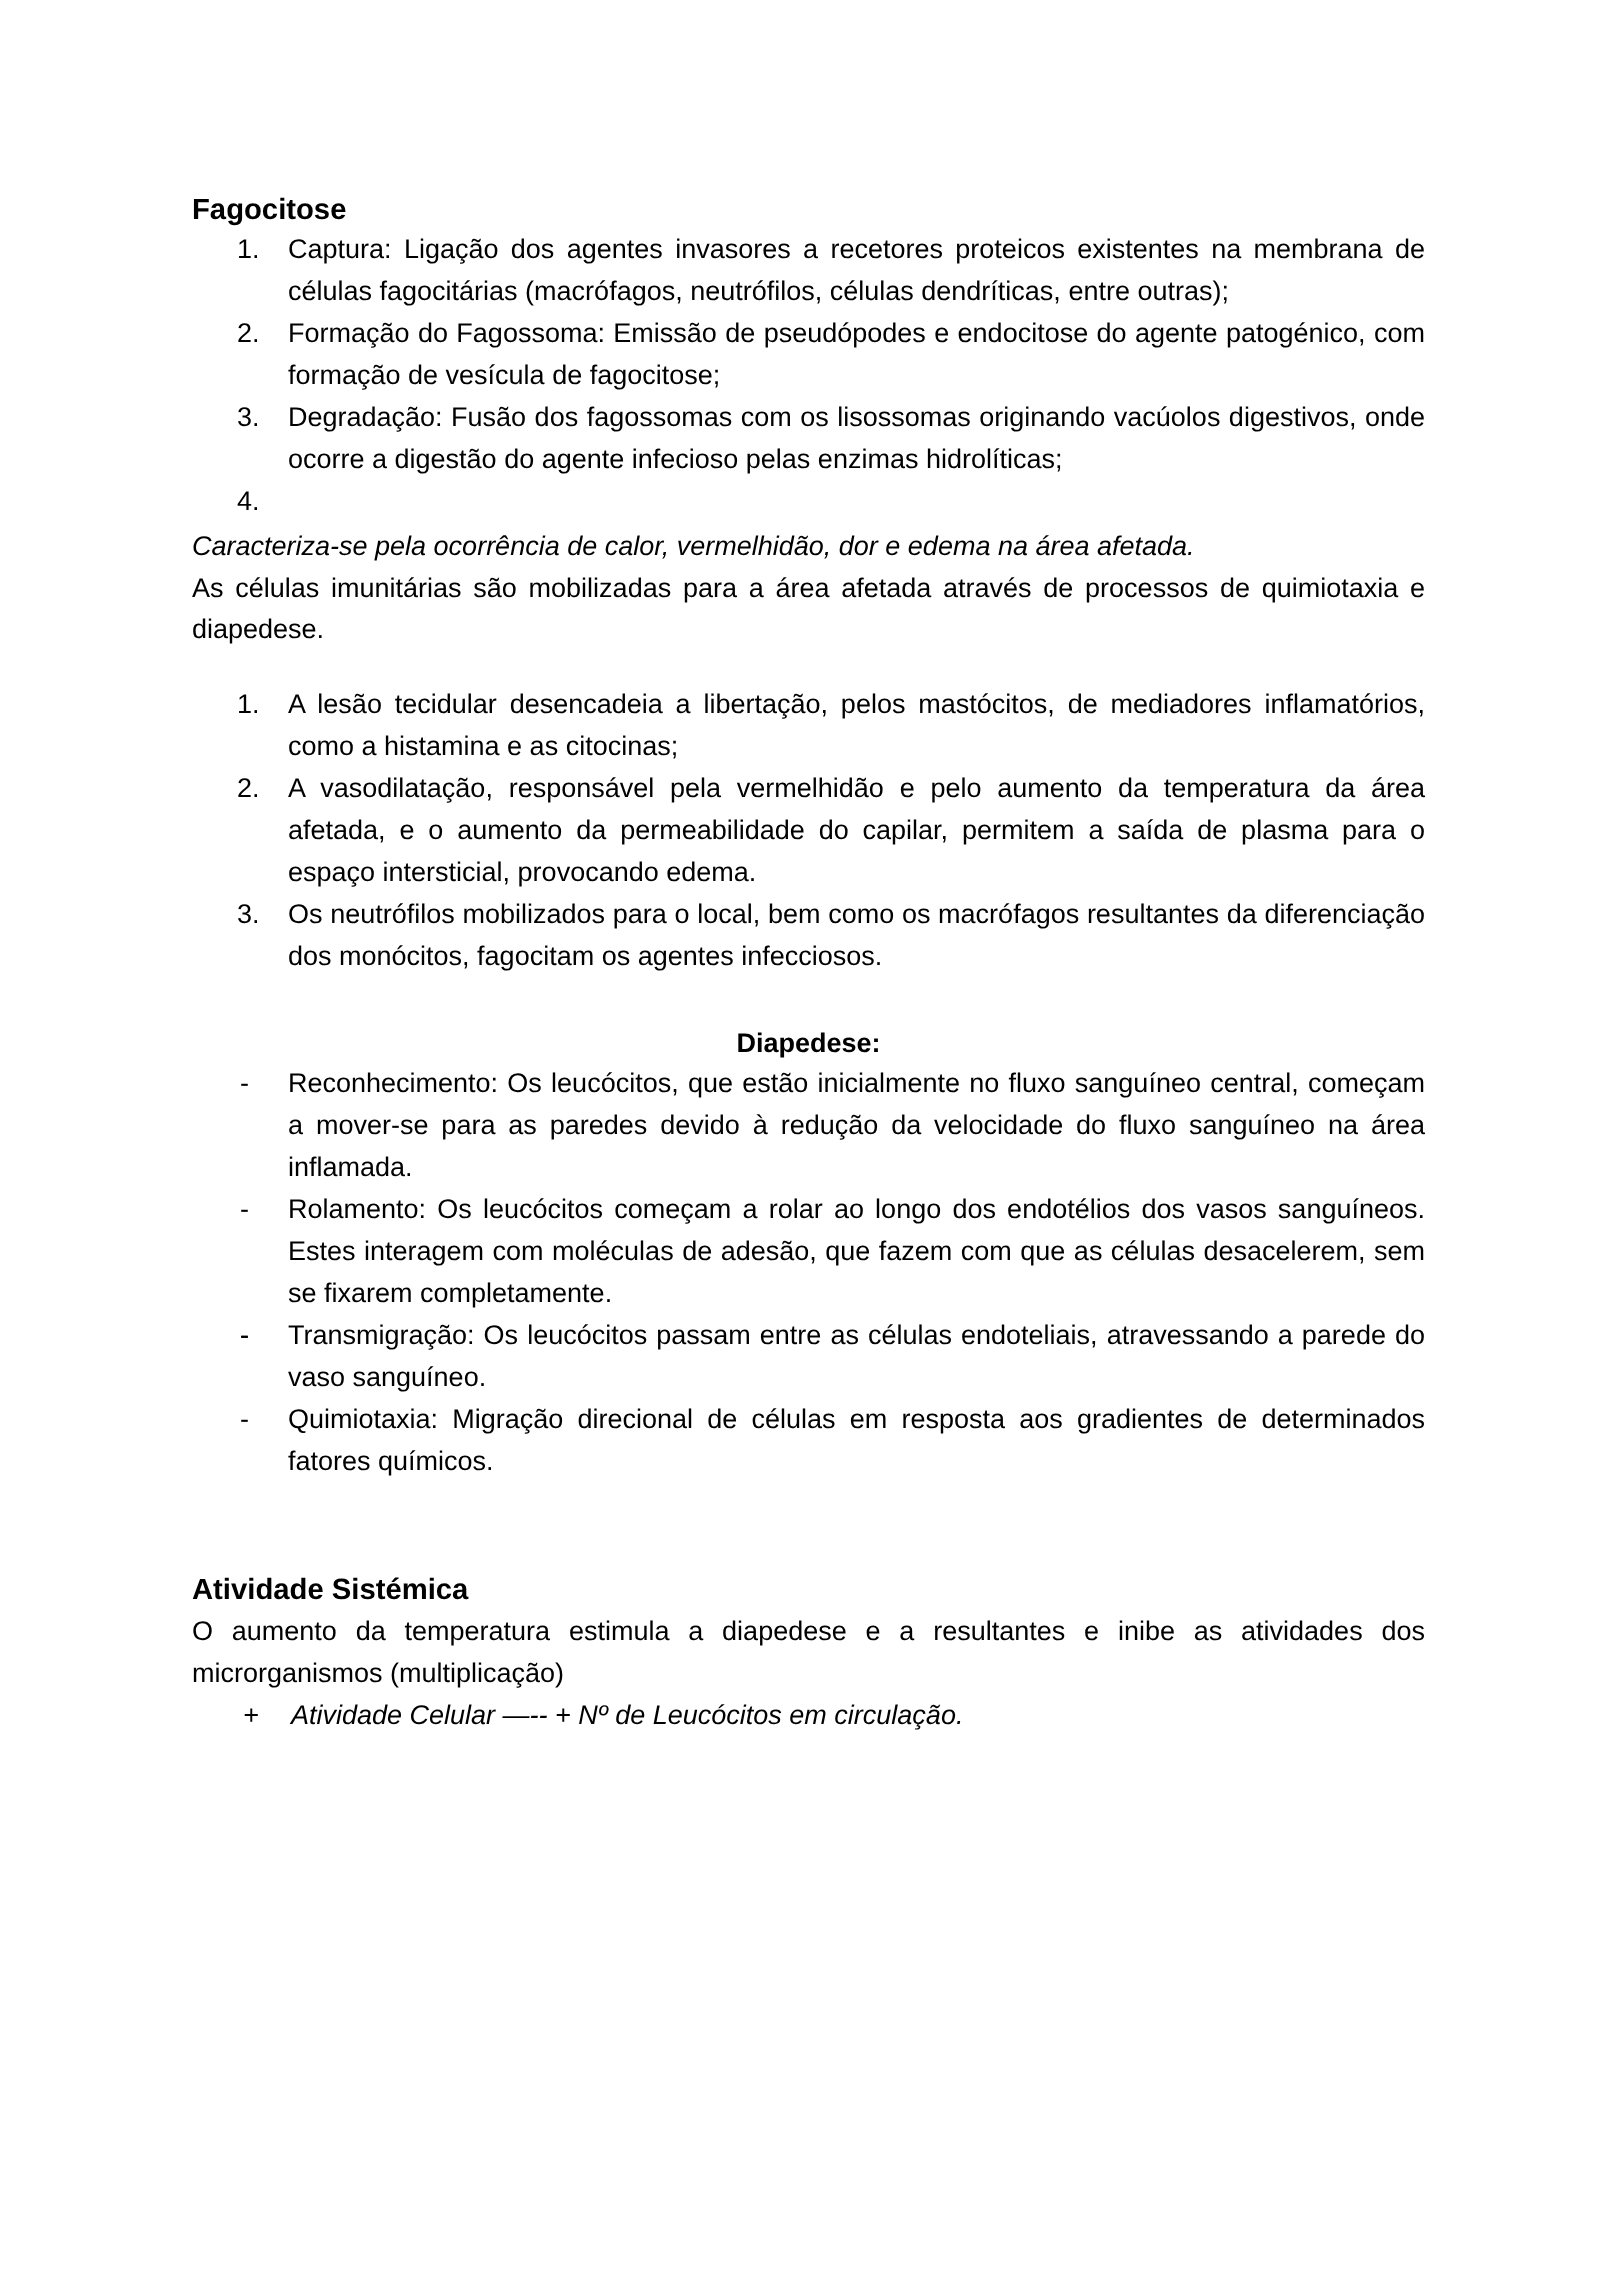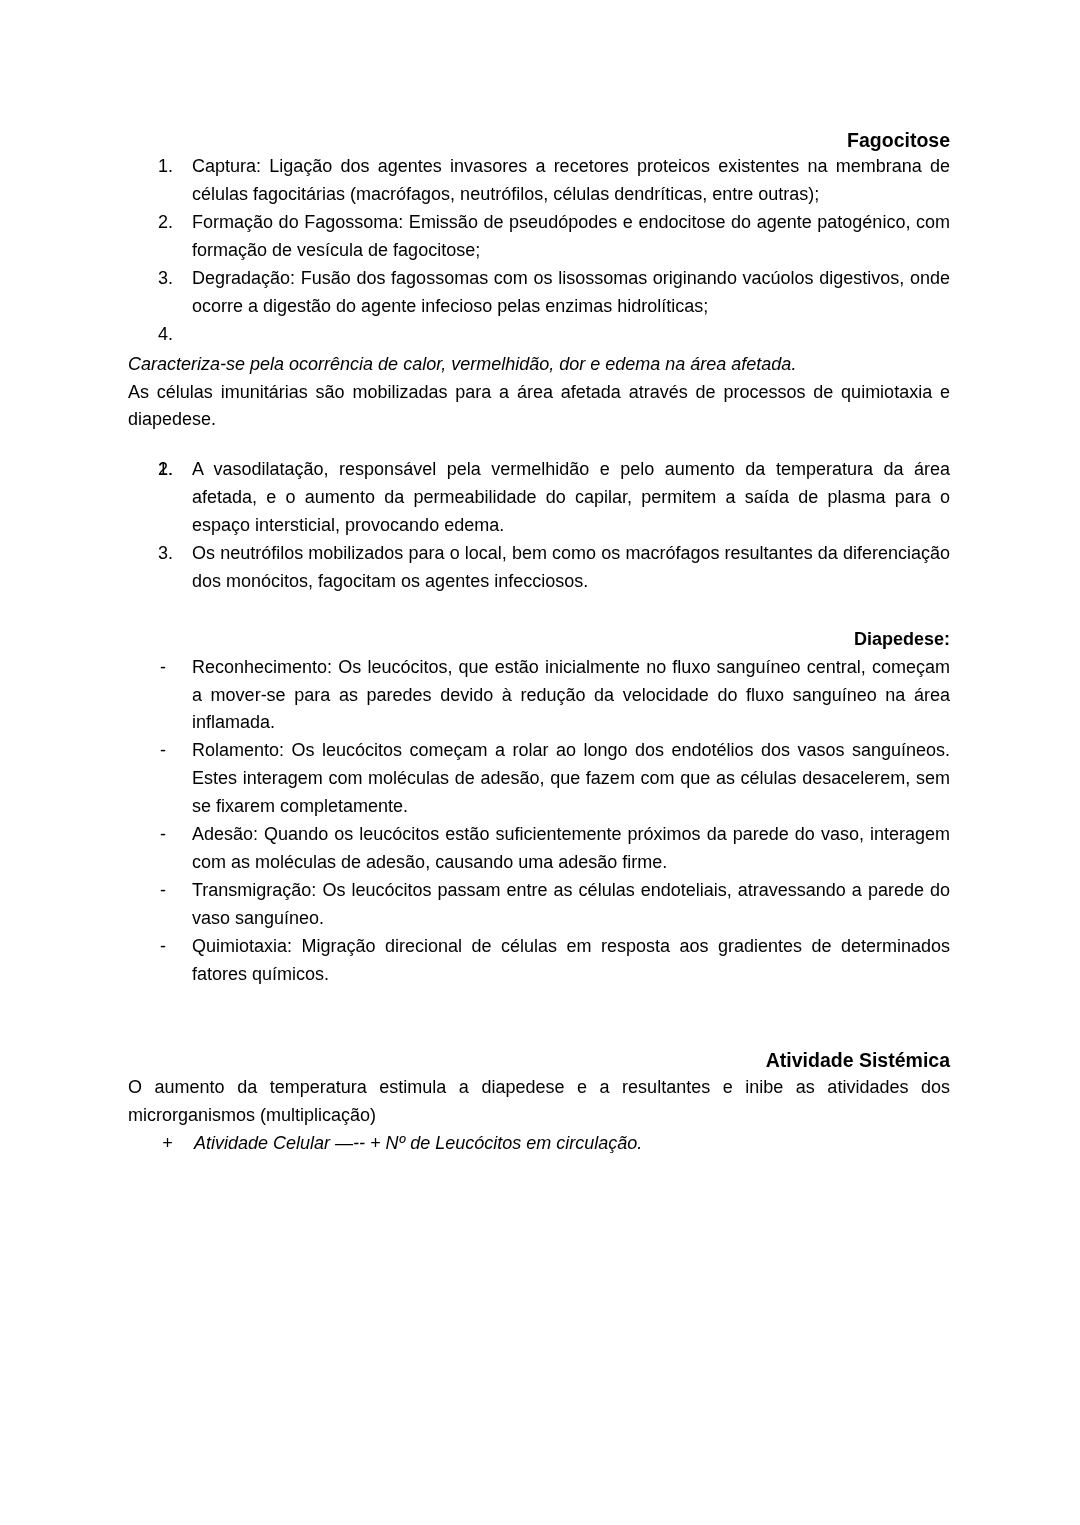--- a/index.html
+++ b/index.html
@@ -21,41 +21,41 @@
   }
   .content {
     position: absolute;
     left: 128px;
     top: 0;
     width: 822px;
   }
   .doc-heading {
     font-size: 19.5px;
     font-weight: bold;
-    text-align: right;
+    text-align: left;
     line-height: 1.30;
     margin: 0;
   }
   .para {
     font-size: 18px;
     line-height: 1.55;
     text-align: justify;
     text-justify: inter-word;
     margin: 0;
   }
   .para-last-natural {
     text-align: left;
     font-style: italic;
   }
   .bold-label {
     font-size: 18px;
     line-height: 1.55;
     font-weight: bold;
     margin: 0;
-    text-align: right;
+    text-align: center;
   }
   .list {
     list-style: none;
     margin: 0;
     padding: 0;
   }
   .list-item {
     position: relative;
     font-size: 18px;
     line-height: 1.55;
@@ -119,20 +119,21 @@
 
 
     <p class="para para-last-natural">Caracteriza-se pela ocorrência de calor, vermelhidão, dor e edema na área afetada.</p>
     <p class="para">As células imunitárias são mobilizadas para a área afetada através de processos de quimiotaxia e diapedese.</p>
 
     <div class="gap-md"></div>
 
     <ol class="list">
       <li class="list-item">
         <span class="marker">1.</span>
+        <span>A lesão tecidular desencadeia a libertação, pelos mastócitos, de mediadores inflamatórios, como a histamina e as citocinas;</span>
       </li>
       <li class="list-item">
         <span class="marker">2.</span>
         <span>A vasodilatação, responsável pela vermelhidão e pelo aumento da temperatura da área afetada, e o aumento da permeabilidade do capilar, permitem a saída de plasma para o espaço intersticial, provocando edema.</span>
       </li>
       <li class="list-item">
         <span class="marker">3.</span>
         <span>Os neutrófilos mobilizados para o local, bem como os macrófagos resultantes da diferenciação dos monócitos, fagocitam os agentes infecciosos.</span>
       </li>
     </ol>
@@ -145,21 +146,20 @@
       <li class="list-item dash">
         <span class="marker">-</span>
         <span>Reconhecimento: Os leucócitos, que estão inicialmente no fluxo sanguíneo central, começam a mover-se para as paredes devido à redução da velocidade do fluxo sanguíneo na área inflamada.</span>
       </li>
       <li class="list-item dash">
         <span class="marker">-</span>
         <span>Rolamento: Os leucócitos começam a rolar ao longo dos endotélios dos vasos sanguíneos. Estes interagem com moléculas de adesão, que fazem com que as células desacelerem, sem se fixarem completamente.</span>
       </li>
       <li class="list-item dash">
         <span class="marker">-</span>
-        <span>Adesão: Quando os leucócitos estão suficientemente próximos da parede do vaso, interagem com as moléculas de adesão, causando uma adesão firme.</span>
       </li>
       <li class="list-item dash">
         <span class="marker">-</span>
         <span>Transmigração: Os leucócitos passam entre as células endoteliais, atravessando a parede do vaso sanguíneo.</span>
       </li>
       <li class="list-item dash">
         <span class="marker">-</span>
         <span>Quimiotaxia: Migração direcional de células em resposta aos gradientes de determinados fatores químicos.</span>
       </li>
     </ul>

